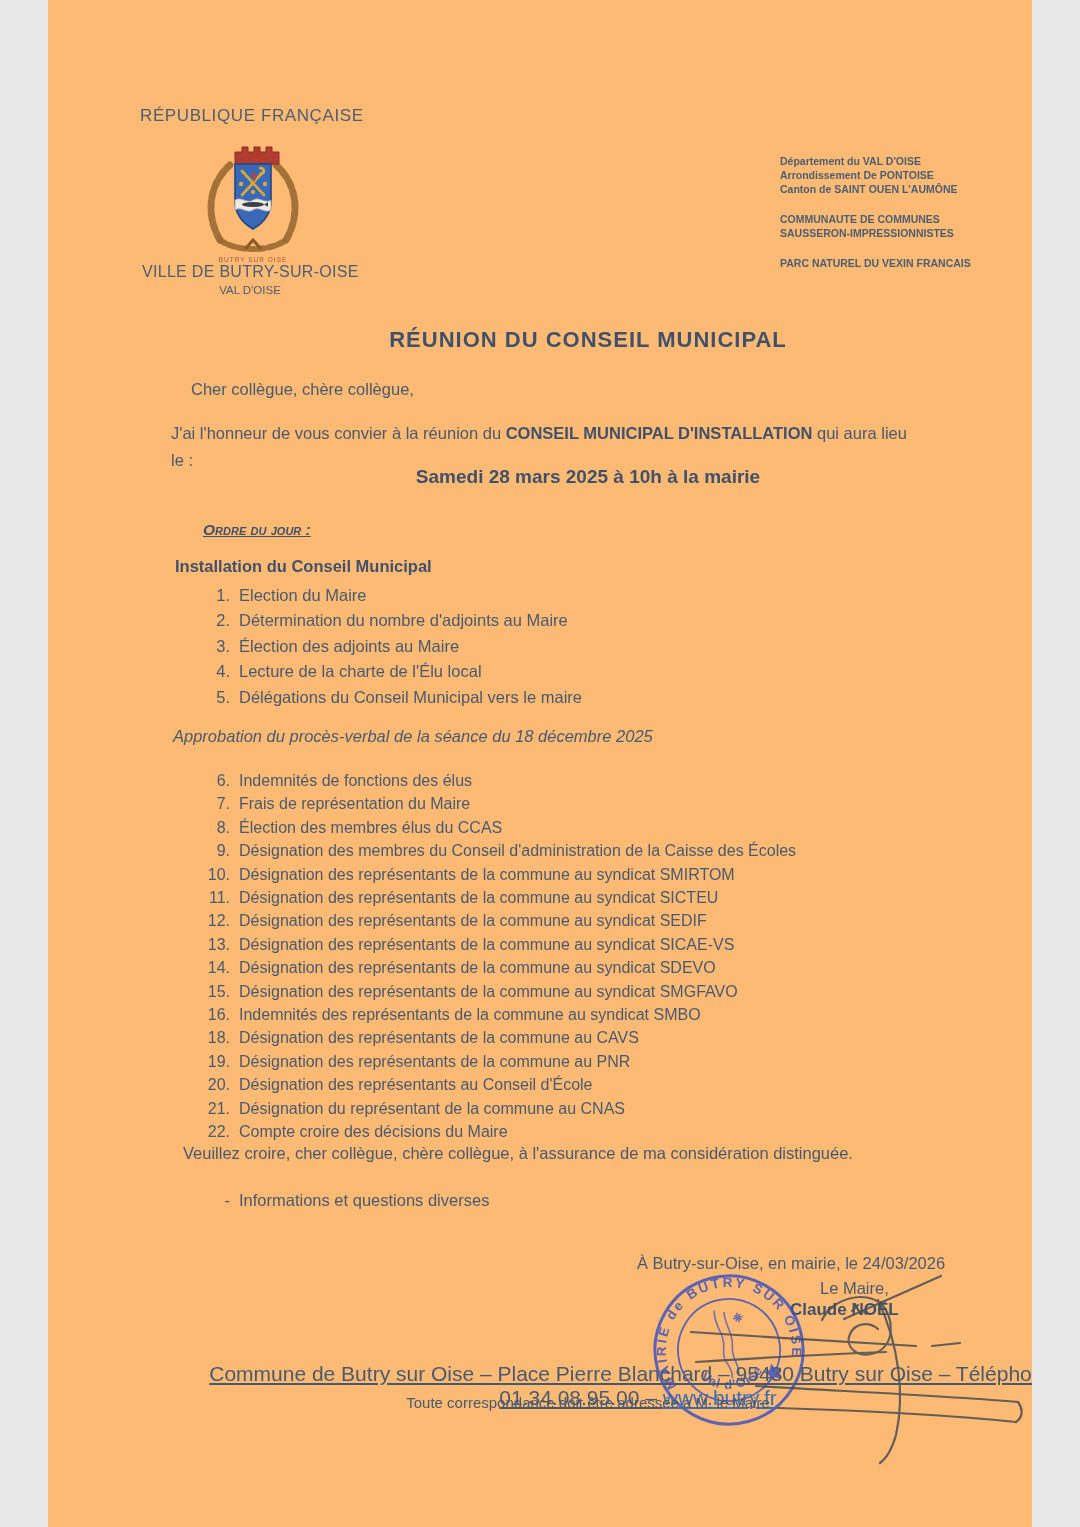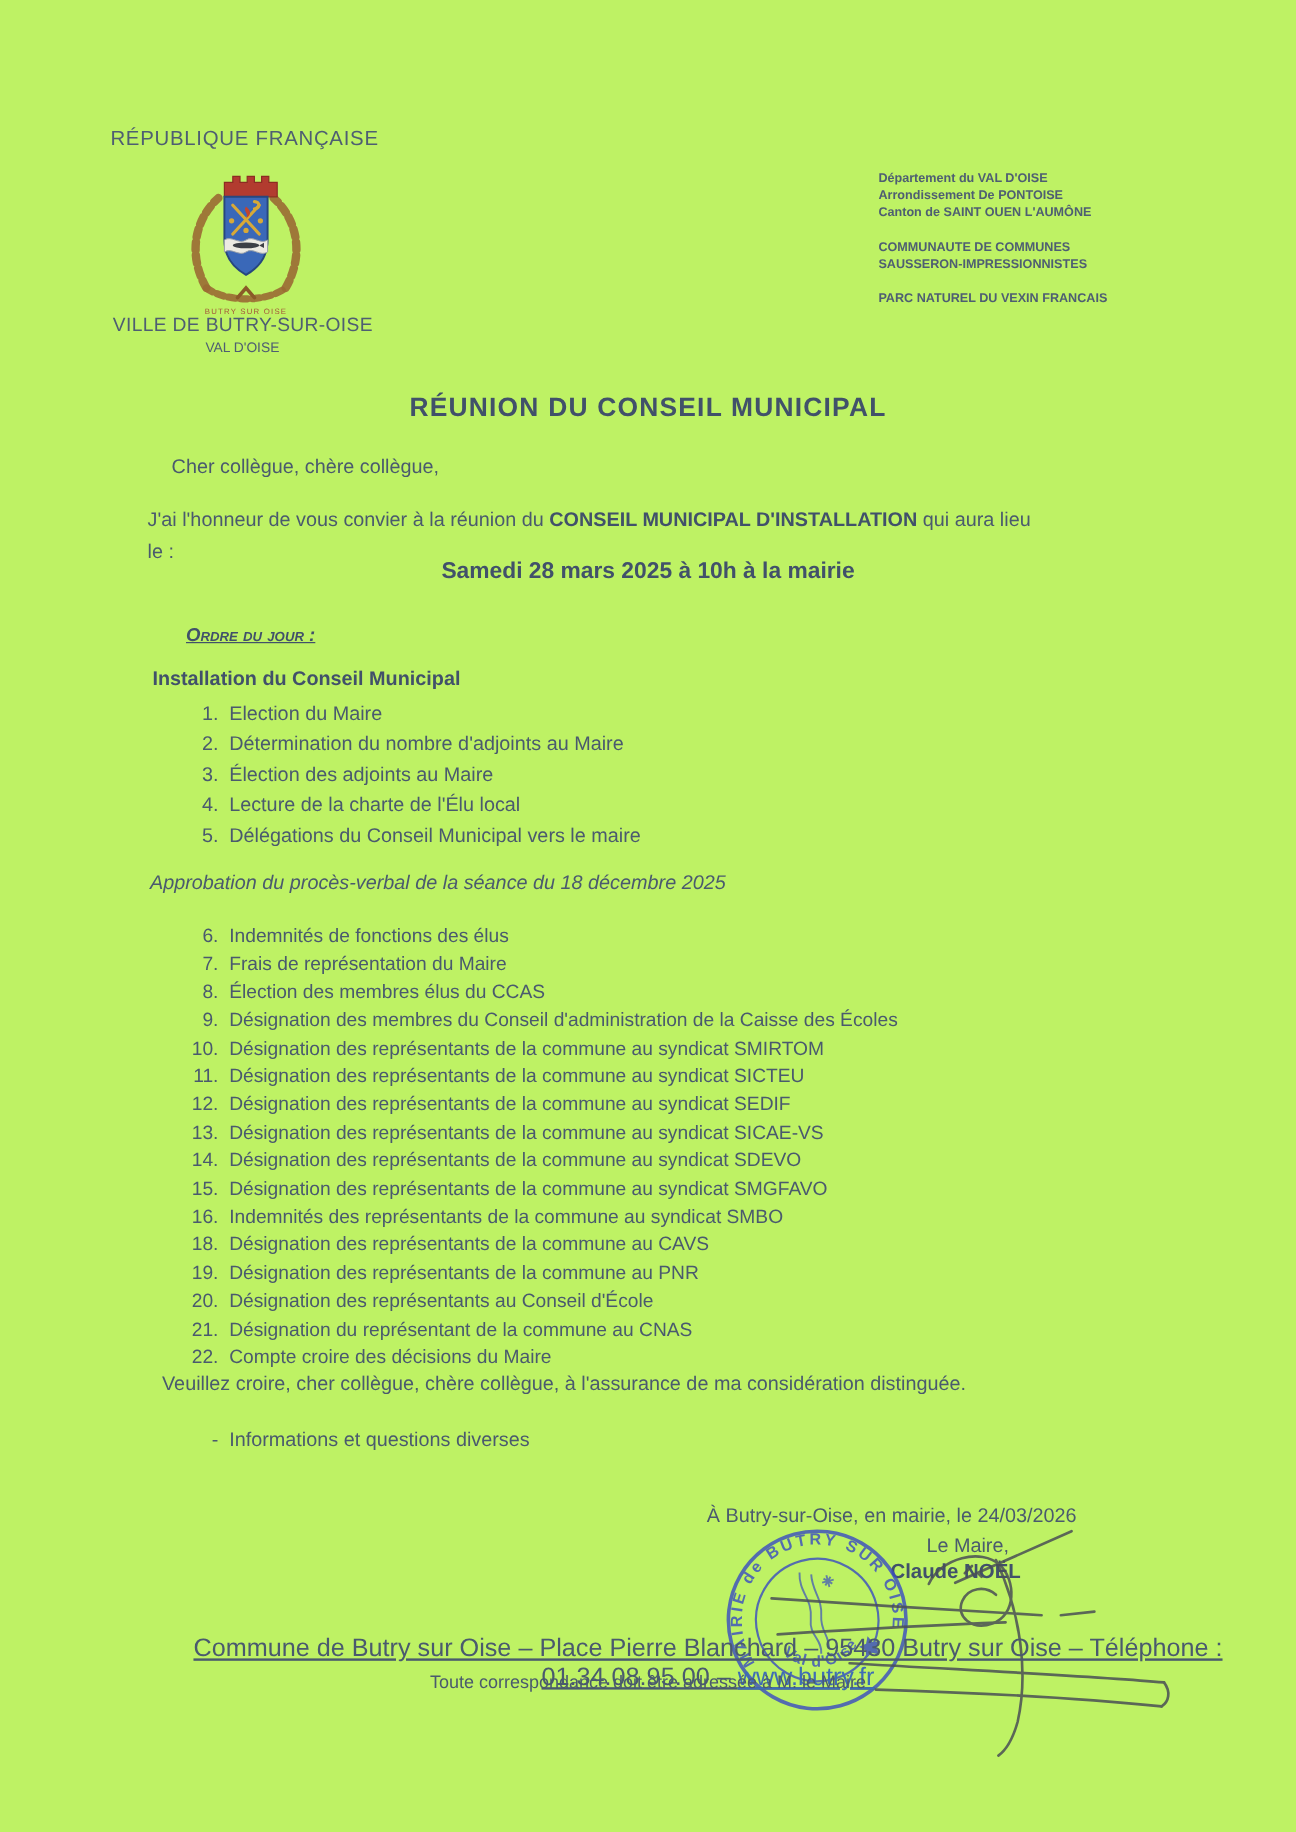--- a/index.html
+++ b/index.html
@@ -1,28 +1,28 @@
 <!DOCTYPE html>
 <html><head>
 <meta charset="utf-8">
 <style>
   html,body{margin:0;padding:0;background:#e8e8e8;}
   .page{
-    position:relative;width:1080px;height:1527px;margin:0 auto;
-    background:#bef264;overflow:hidden;
+    position:relative;width:984px;height:1527px;margin:0 auto;
+    background:#fdba74;overflow:hidden;
     font-family:"Liberation Sans",sans-serif;color:#4a5a6e;
   }
   .abs{position:absolute;}
   
   .republic{left:92px;top:106px;font-size:17px;letter-spacing:.6px;color:#4e5e72;}
   .crest{left:146px;top:140px;width:118px;height:126px;}
   .city-name{left:94px;top:263px;font-size:16px;letter-spacing:.3px;color:#4e5e72;}
   .city-sub{left:94px;top:284px;width:216px;text-align:center;font-size:11.5px;color:#4e5e72;}
   .admin{left:732px;top:138px;font-size:10.5px;font-weight:bold;line-height:14px;color:#4e5e72;}
-  .admin .blk{margin:4px 0 15px 0;}
+  .admin .blk{margin:16px 0 15px 0;}
   .admin div{margin:0;}
   
   .title{left:0;top:327px;width:1080px;text-align:center;font-size:22px;font-weight:bold;letter-spacing:1px;color:#41516a;}
   .salutation{left:127px;top:380px;font-size:16.5px;margin-left:16px;}
   .intro{left:123px;top:420px;width:850px;font-size:16.5px;line-height:27px;}
   .intro b{color:#41516a;}
   .meeting{left:0;top:466px;width:1080px;text-align:center;font-size:19px;font-weight:bold;color:#41516a;}
   .agenda-label{left:127px;top:521px;font-size:15.5px;font-weight:bold;font-style:italic;font-variant:small-caps;text-decoration:underline;color:#41516a;margin-left:28px;}
   .section-title{left:127px;top:557px;font-size:16.5px;font-weight:bold;color:#41516a;}
   .list{left:150px;font-size:16.5px;}

